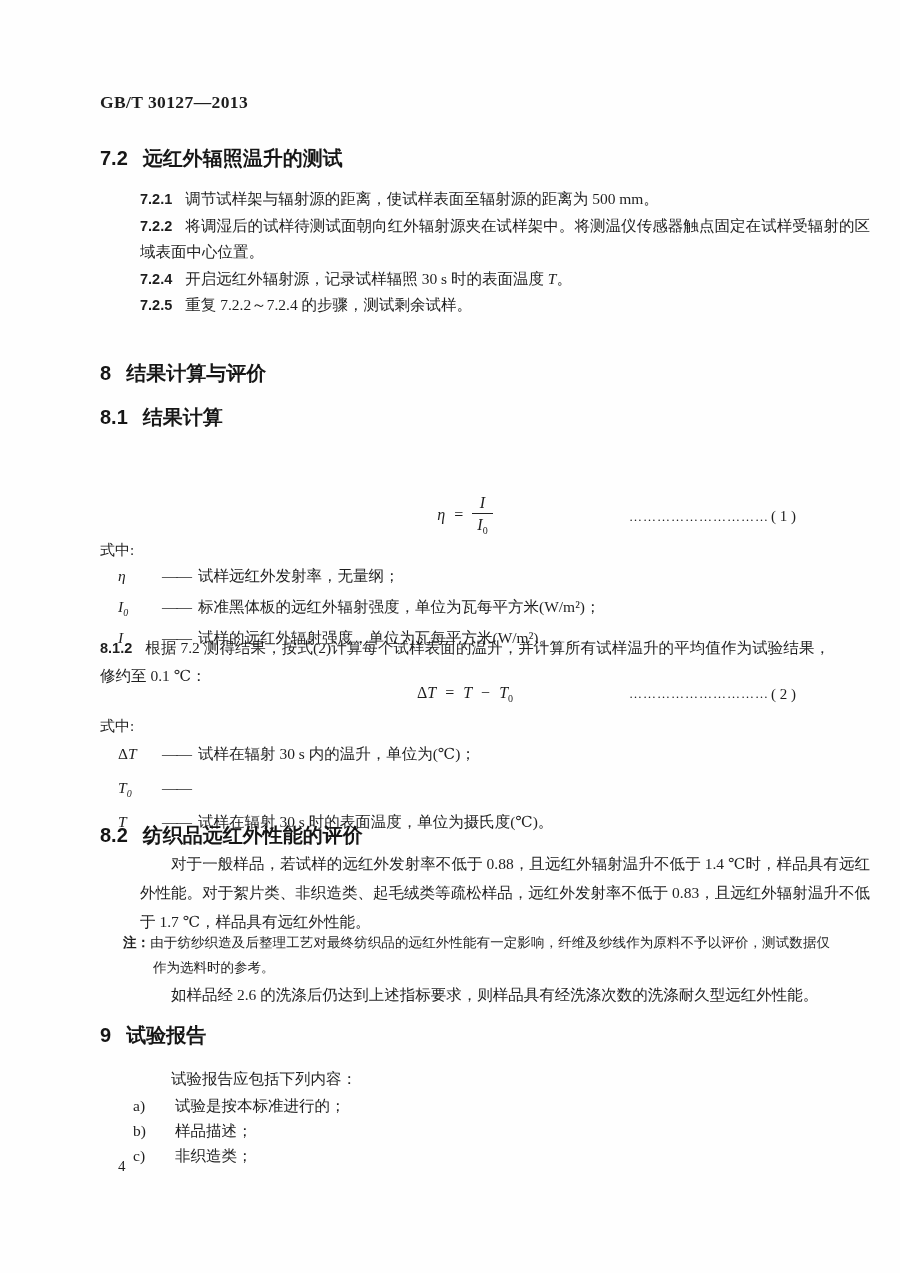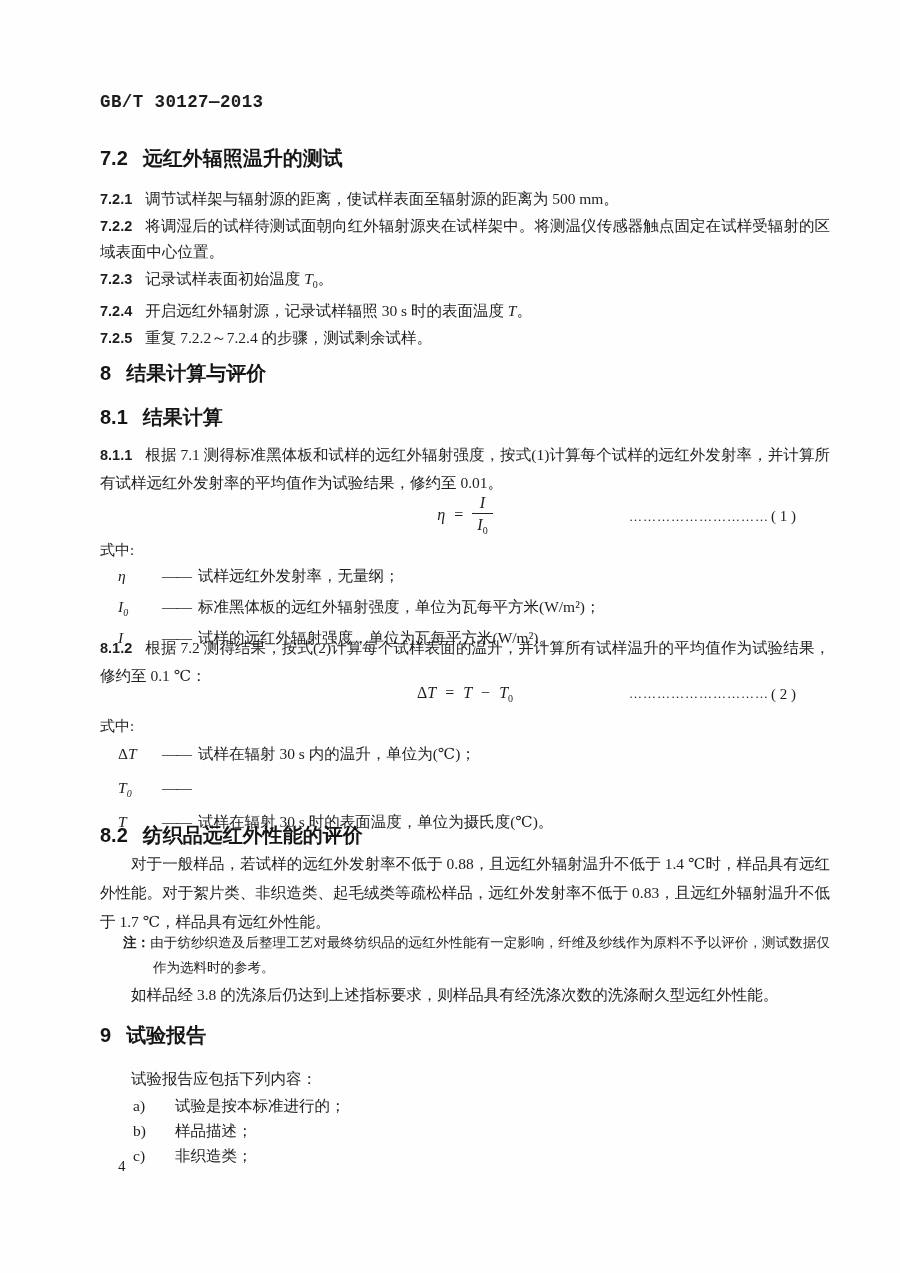--- a/index.html
+++ b/index.html
@@ -9,31 +9,31 @@
     background:#fefefe;
     overflow:hidden;
     font-family:"Liberation Serif","DejaVu Serif",serif;
     color:#1e1e1e;
   }
   .blk{position:absolute;left:100px;width:730px;}
 
   .doc-header{
     top:92px;
     font-weight:700;font-size:17.5px;letter-spacing:.4px;
-    font-family:Liberation Mono, monospace;
+    font-family:Liberation Serif, serif;
   }
 
   .h-sec{
     font-family:"Liberation Sans","DejaVu Sans",sans-serif;
     font-weight:700;font-size:20px;color:#161616;
   }
   .h-sec .sec-num{margin-right:15px;}
 
   .clauses p{margin:0;}
-  .body-text{font-size:15.5px;line-height:26.5px;text-align:justify;}
+  .body-text{font-size:15.5px;line-height:26.5px;text-align:justify;margin-left:40px;}
   .body28{font-size:15.5px;line-height:28px;text-align:justify;}
   .cnum{
     font-family:"Liberation Sans","DejaVu Sans",sans-serif;
     font-weight:700;font-size:14.5px;margin-right:13px;
   }
   i{font-family:"Liberation Serif",serif;}
   sub{font-size:10px;}
 
   .eq-row{display:grid;grid-template-columns:1fr auto 1fr;align-items:center;}
   .eq-formula{grid-column:2;font-size:16px;white-space:nowrap;}
@@ -78,36 +78,32 @@
     <span>GB/T 30127—2013</span>
   </div>
 
   <div class="blk h-sec" style="top:145px">
     <span class="sec-num">7.2</span><span>远红外辐照温升的测试</span>
   </div>
 
   <div class="blk clauses body-text" style="top:186px">
     <p><span class="cnum">7.2.1</span><span>调节试样架与辐射源的距离，使试样表面至辐射源的距离为 500 mm。</span></p>
     <p><span class="cnum">7.2.2</span><span>将调湿后的试样待测试面朝向红外辐射源夹在试样架中。将测温仪传感器触点固定在试样受辐射的区域表面中心位置。</span></p>
-    <p><span class="cnum">7.2.3</span><span>记录试样表面初始温度 </span><i>T</i><sub>0</sub><span>。</span></p>
     <p><span class="cnum">7.2.4</span><span>开启远红外辐射源，记录试样辐照 30 s 时的表面温度 </span><i>T</i><span>。</span></p>
     <p><span class="cnum">7.2.5</span><span>重复 7.2.2～7.2.4 的步骤，测试剩余试样。</span></p>
   </div>
 
   <div class="blk h-sec" style="top:360px">
     <span class="sec-num">8</span><span>结果计算与评价</span>
   </div>
 
   <div class="blk h-sec" style="top:404px">
     <span class="sec-num">8.1</span><span>结果计算</span>
   </div>
 
-  <div class="blk body28" style="top:441px">
-    <span class="cnum">8.1.1</span><span>根据 7.1 测得标准黑体板和试样的远红外辐射强度，按式(1)计算每个试样的远红外发射率，并计算所有试样远红外发射率的平均值作为试验结果，修约至 0.01。</span>
-  </div>
 
   <div class="blk eq-row" style="top:492px">
     <span class="eq-formula"><i>η</i><span class="op">=</span><span class="frac"><span class="frac-num"><i>I</i></span><span class="frac-den"><i>I</i><sub>0</sub></span></span></span>
     <span class="eq-leader">
         <span class="leader-dots">…………………………</span>
         <span class="eq-label">( 1 )</span>
       </span>
   </div>
 
   <div class="blk lh25" style="top:538px">
@@ -162,21 +158,21 @@
   <div class="blk h-sec" style="top:822px">
     <span class="sec-num">8.2</span><span>纺织品远红外性能的评价</span>
   </div>
 
   <div class="blk body-text indent2" style="top:849px;line-height:29px">对于一般样品，若试样的远红外发射率不低于 0.88，且远红外辐射温升不低于 1.4 ℃时，样品具有远红外性能。对于絮片类、非织造类、起毛绒类等疏松样品，远红外发射率不低于 0.83，且远红外辐射温升不低于 1.7 ℃，样品具有远红外性能。</div>
 
   <div class="blk" style="top:930px">
     <div class="note"><span class="note-label">注：</span><span>由于纺纱织造及后整理工艺对最终纺织品的远红外性能有一定影响，纤维及纱线作为原料不予以评价，测试数据仅作为选料时的参考。</span></div>
   </div>
 
-  <div class="blk body-text indent2" style="top:980px;line-height:29px">如样品经 3.8 的洗涤后仍达到上述指标要求，则样品具有经洗涤次数的洗涤耐久型远红外性能。</div>
+  <div class="blk body-text indent2" style="top:980px;line-height:29px">如样品经 2.6 的洗涤后仍达到上述指标要求，则样品具有经洗涤次数的洗涤耐久型远红外性能。</div>
 
   <div class="blk h-sec" style="top:1022px">
     <span class="sec-num">9</span><span>试验报告</span>
   </div>
 
   <div class="blk body-text indent2" style="top:1066px">试验报告应包括下列内容：</div>
 
   <div class="blk" style="top:1093px">
     <div class="li">
         <span class="li-marker">a)</span>

